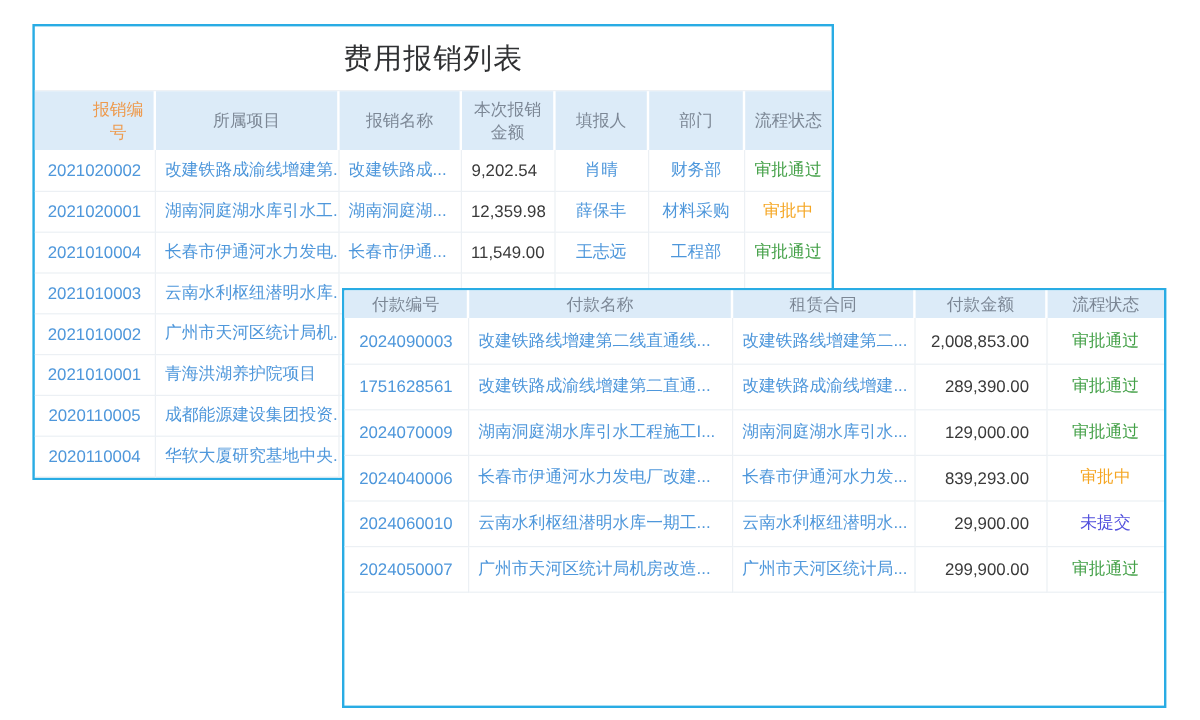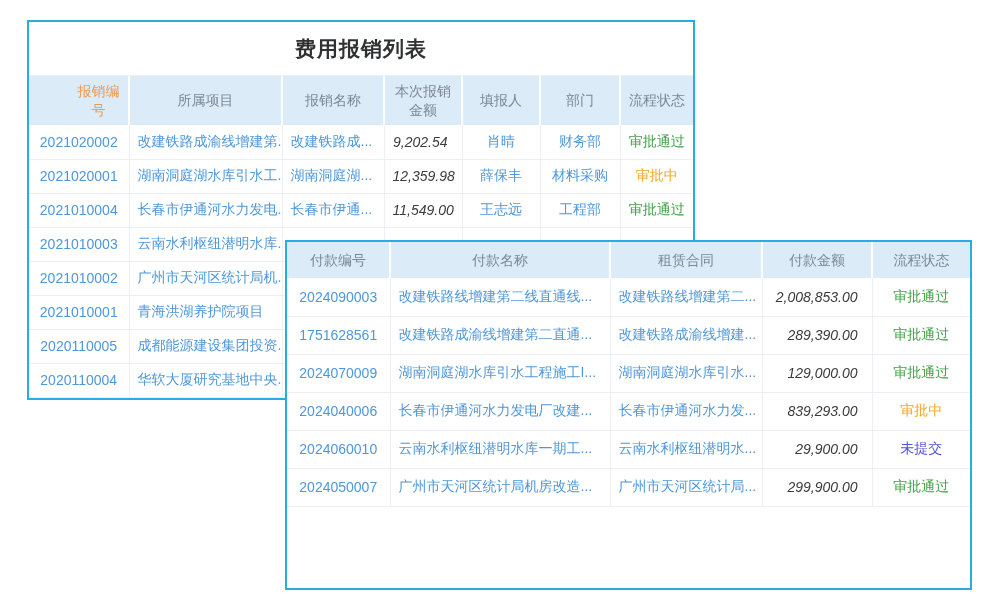--- a/index.html
+++ b/index.html
@@ -14,46 +14,46 @@
     width:1000px;height:600px;background:#ffffff;position:relative;
     font-family:"Liberation Sans","DejaVu Sans",sans-serif;overflow:hidden;
   }
   .card{
     position:absolute;background:#fff;border:2px solid var(--border);
   }
   #expense-card{left:27px;top:20px;width:668px;height:380px;z-index:1;}
   #payment-card{left:285px;top:240px;width:687px;height:350px;z-index:2;}
   .card-title{
     display:flex;align-items:center;justify-content:center;
-    font-size:21px;font-weight:bold;color:var(--title_text);
+    font-size:24px;font-weight:normal;color:var(--title_text);
     border-bottom:1px solid #eef1f5;letter-spacing:1px;text-align:center;
   }
   #expense-card .card-title{height:54px;}
   #payment-card .card-title{height:45px;}
   table{width:100%;border-collapse:collapse;table-layout:fixed;}
   th{
     background:var(--header_bg);color:var(--header_text);font-weight:normal;
     font-size:14px;text-align:center;border-right:2px solid #ffffff;
     padding:2px 4px;line-height:1.3;
   }
   th:last-child{border-right:none;}
   #expense-card th{height:49px;}
-  #payment-card th{height:36px;}
+  #payment-card th{height:23px;}
   th.active{color:var(--header_text_active);padding-left:44px;}
   td{
     font-size:14px;border-bottom:1px solid var(--divider);
     border-right:1px solid var(--divider);padding:0 8px;
     white-space:nowrap;overflow:hidden;color:var(--amount);
   }
   td:last-child{border-right:none;}
   #expense-card td{height:34px;}
   #payment-card td{height:38px;}
   .c-center{text-align:center;}
   .c-left{text-align:left;}
-  .c-right{text-align:right;padding-right:14px;font-style:italic;}
+  .c-right{text-align:right;padding-right:14px;}
   .link{color:var(--link);cursor:pointer;}
   .st-approved{color:var(--status_approved);margin-top:28px;}
   .st-pending{color:var(--status_pending);}
   .st-unsubmitted{color:var(--status_unsubmitted);}
 </style>
 </head>
 <body>
 
 <div class="card" id="expense-card">
   <div class="card-title">费用报销列表</div>

